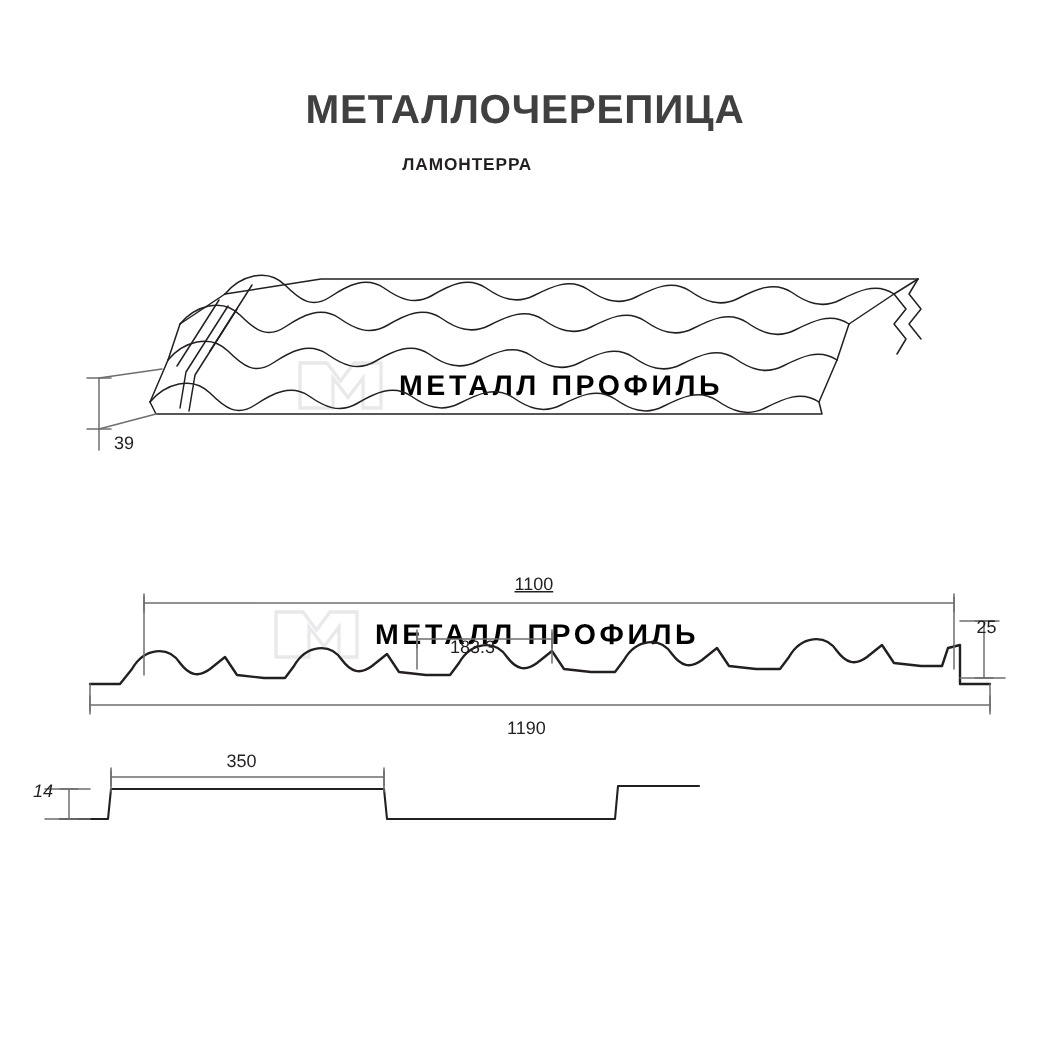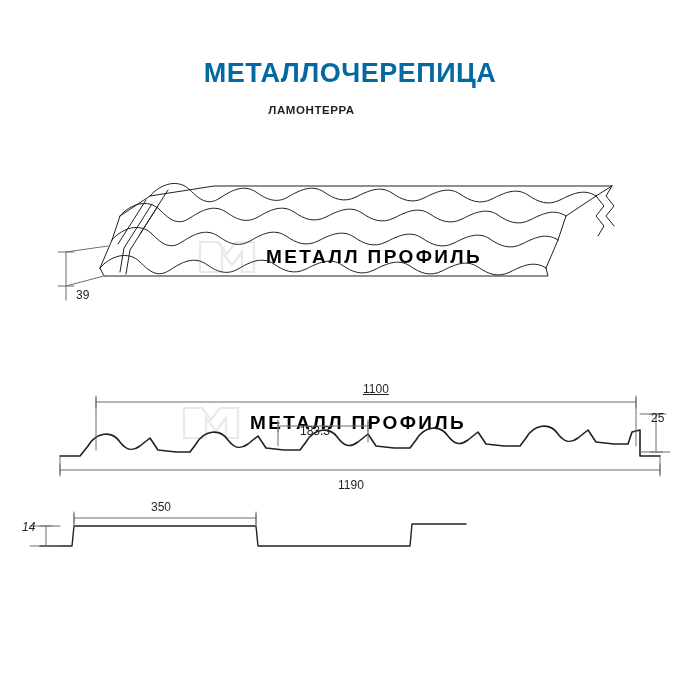--- a/index.html
+++ b/index.html
@@ -21,21 +21,21 @@
   }
   .title {
     position: absolute;
     left: 0;
     top: 58px;
     width: 700px;
     text-align: center;
     font-size: 27px;
     font-weight: bold;
     letter-spacing: 0.5px;
-    color: #0369a1;
+    color: #404040;
   }
   .subtitle {
     position: absolute;
     left: 0;
     top: 104px;
     width: 623px;
     text-align: center;
     font-size: 11.5px;
     font-weight: bold;
     letter-spacing: 0.6px;
@@ -215,20 +215,20 @@
         <path d="M46 526 L46 546"></path>
         <path d="M40 526 L52 526"></path>
         <path d="M40 546 L52 546"></path>
         <path d="M30 526 L60 526"></path>
         <path d="M30 546 L60 546"></path>
       </g>
     </g>
   </svg>
 
   <div class="dim" style="left:76px; top:288px;">39</div>
-  <div class="dim" style="left:363px; top:382px;text-decoration:underline;">1100</div>
+  <div class="dim" style="left:343px; top:382px;text-decoration:underline;">1100</div>
   <div class="dim" style="left:300px; top:408px;margin-top:16px;">183.3</div>
   <div class="dim" style="left:338px; top:458px;margin-top:20px;">1190</div>
   <div class="dim" style="left:651px; top:411px;">25</div>
   <div class="dim" style="left:151px; top:500px;">350</div>
   <div class="dim" style="left:22px; top:520px;font-style:italic;">14</div>
 
 </div>
 
 </body></html>

